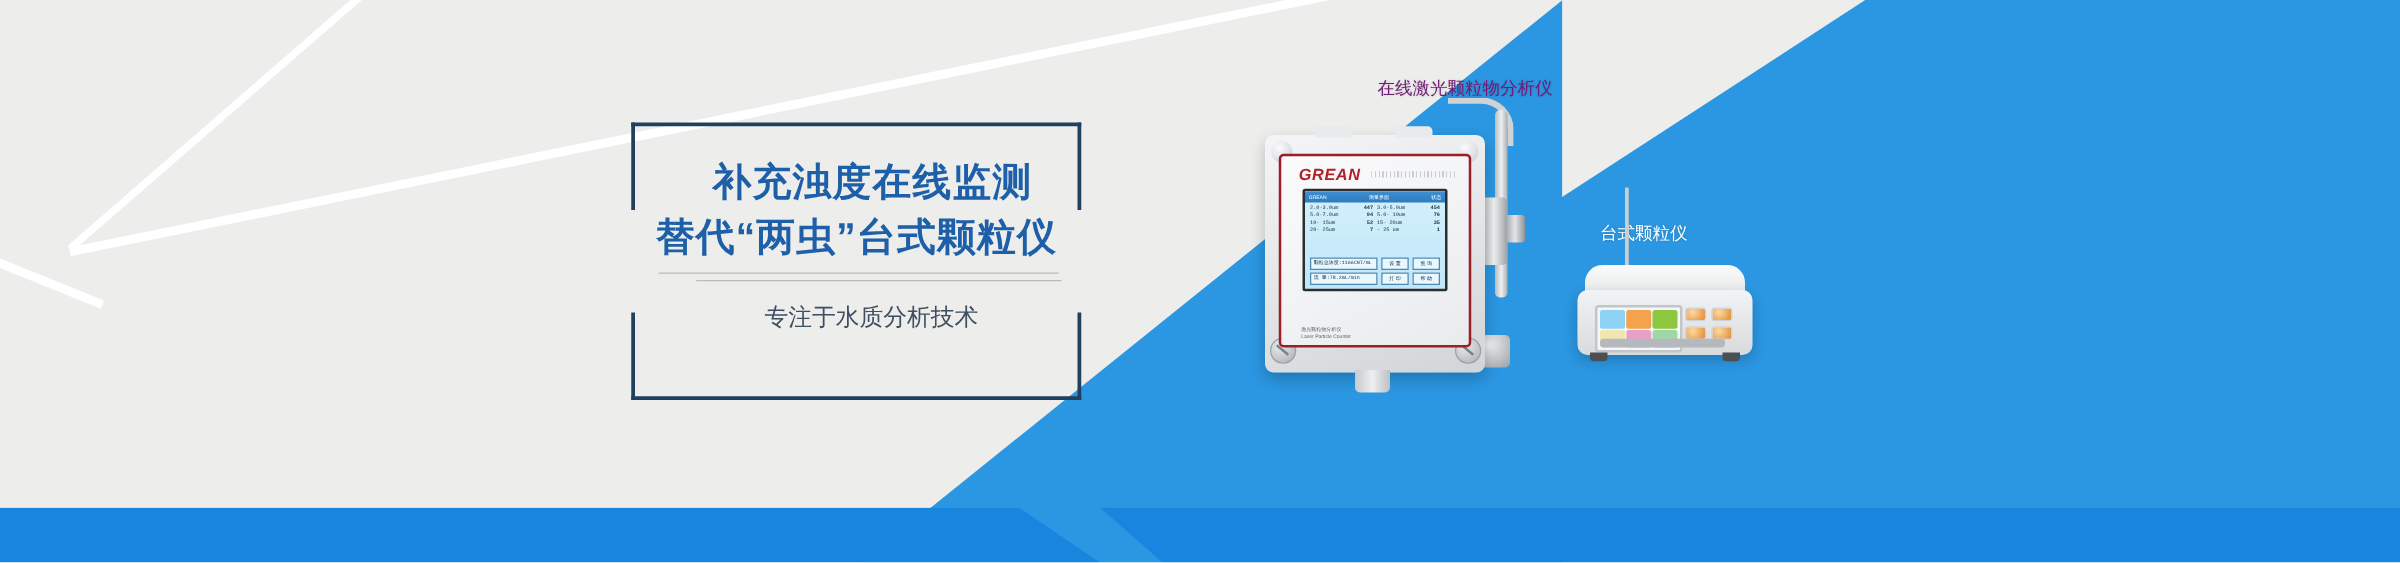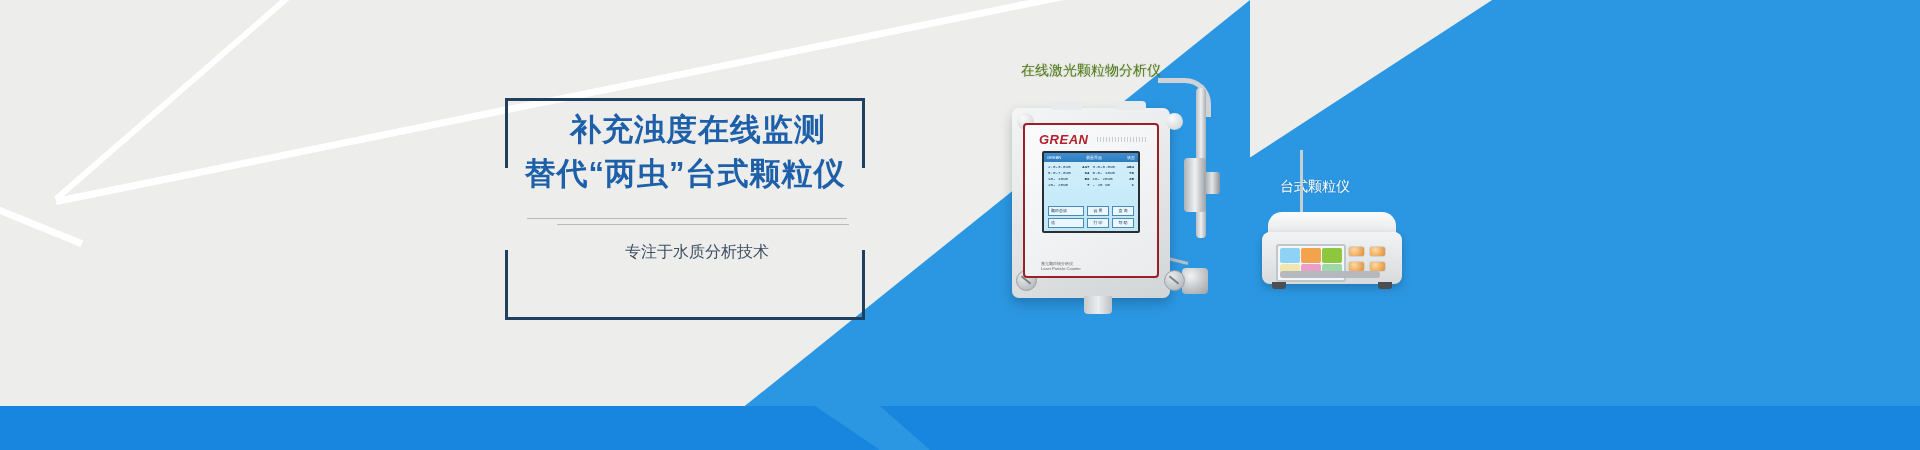--- a/index.html
+++ b/index.html
@@ -112,21 +112,21 @@
     top: 10px;
     width: 360px;
     text-align: center;
     color: #1d5fa8;
     font-weight: bold;
     font-size: 31px;
     line-height: 1.42;
     letter-spacing: 1px;
     white-space: nowrap;
   }
-  .headline .line1 { display:block; padding-left: 26px; }
+  .headline .line1 { display:block; padding-left: 26px; margin-top: 16px; }
   .headline .line2 { display:block; }
 
   .rule-wrap {
     position: absolute;
     left: 22px;
     top: 120px;
     width: 320px;
   }
   .rule {
     height: 1px;
@@ -138,44 +138,44 @@
     width: 292px;
   }
 
   .subline {
     position: absolute;
     left: 0;
     top: 140px;
     width: 360px;
     text-align: center;
     color: #3f4f62;
-    font-size: 16px;
+    font-size: 19px;
     line-height: 1.78;
     white-space: nowrap;
     padding-left: 12px;
   }
   .subline span { display: block; }
 
   
   .device-label {
     position: absolute;
     color: #ffffff;
     font-size: 14px;
     white-space: nowrap;
     text-shadow: 0 0 2px rgba(0,0,0,.18);
   }
-  .label-online  { left: 1021px; top: 62px; color:#4d7c0f; }
+  .label-online  { left: 1102px; top: 62px; color:#701a75; }
   .label-bench   { left: 1280px; top: 178px; }
 
   
   .analyzer {
     position: absolute;
     left: 1012px;
     top: 108px;
-    width: 158px;
+    width: 176px;
     height: 190px;
   }
   .an-body {
     position: absolute;
     inset: 0;
     background: linear-gradient(160deg,#f4f5f6 0%,#e2e4e6 55%,#d2d5d8 100%);
     border-radius: 7px;
     box-shadow: 0 5px 12px rgba(0,0,0,.22);
   }
   .an-lugtop {

